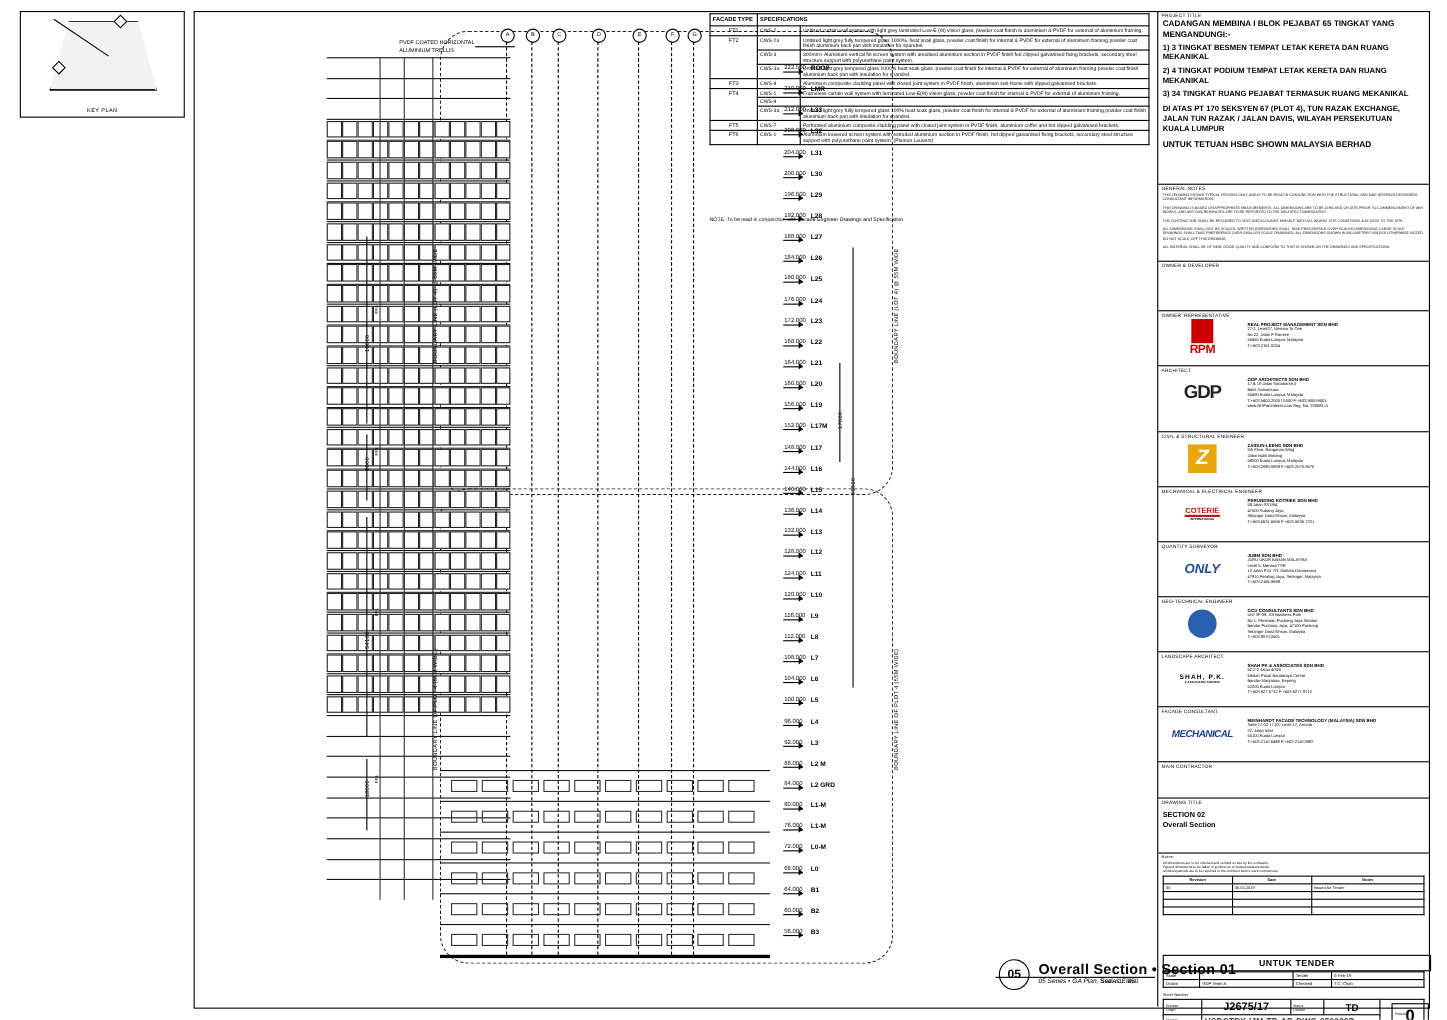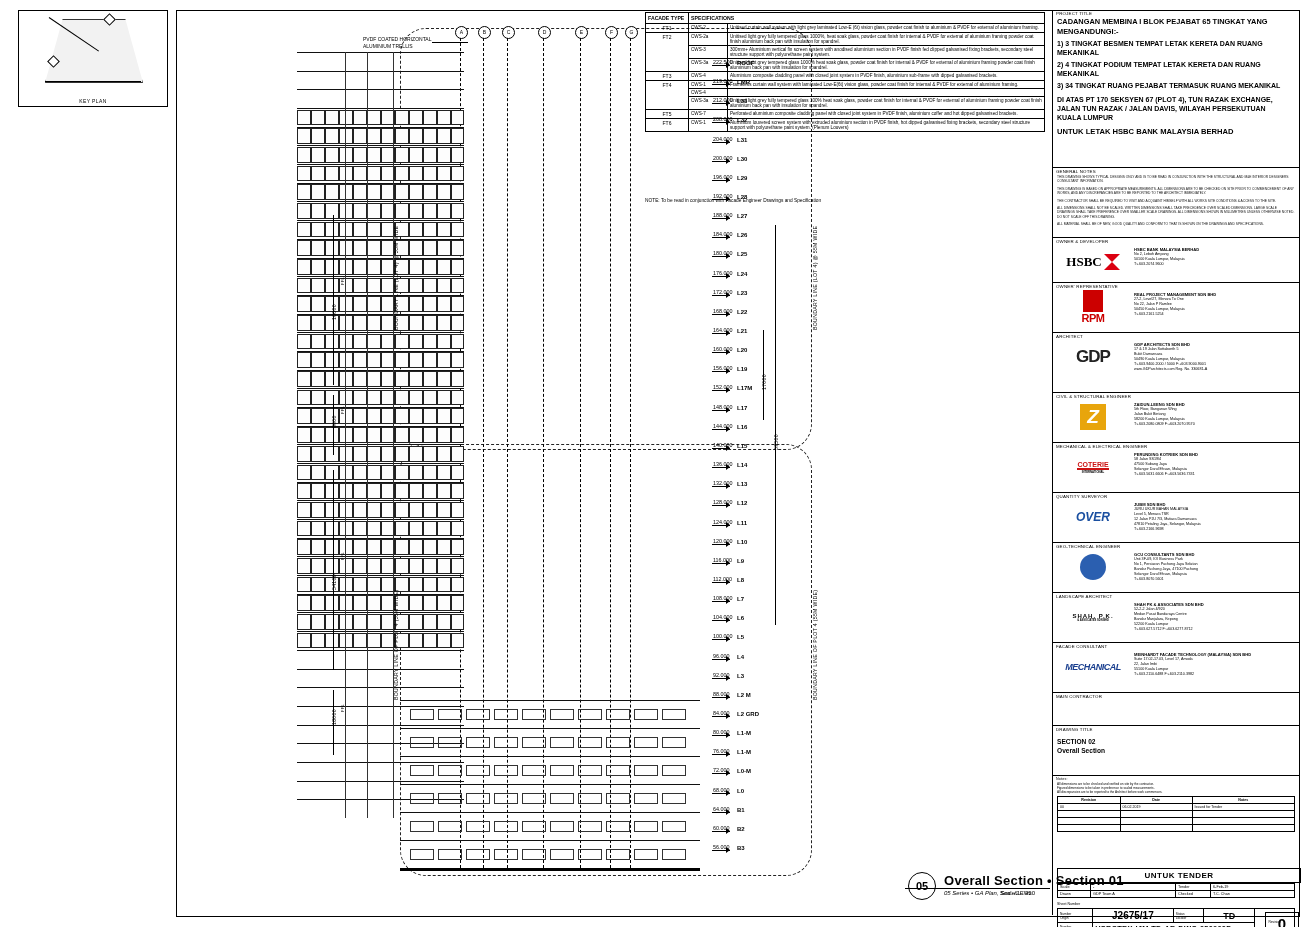--- a/index.html
+++ b/index.html
@@ -870,52 +870,38 @@
       <div class="rhead">PROJECT TITLE</div>
       <div class="rbody">
         <div class="ptitle">CADANGAN MEMBINA I BLOK PEJABAT 65 TINGKAT YANG</div>
         <div class="ptitle">MENGANDUNGI:-</div>
         <div class="ptitle2">1)  3 TINGKAT BESMEN TEMPAT LETAK KERETA DAN RUANG MEKANIKAL</div>
         <div class="ptitle2">2)  4 TINGKAT PODIUM TEMPAT LETAK KERETA DAN RUANG MEKANIKAL</div>
         <div class="ptitle2">3)  34 TINGKAT RUANG PEJABAT TERMASUK RUANG MEKANIKAL</div>
         <div class="ptitle2" style="margin-top:5px;">DI ATAS PT 170 SEKSYEN 67 (PLOT 4), TUN RAZAK EXCHANGE,</div>
         <div class="ptitle2" style="margin-top:0">JALAN TUN RAZAK / JALAN DAVIS, WILAYAH PERSEKUTUAN</div>
         <div class="ptitle2" style="margin-top:0">KUALA LUMPUR</div>
-        <div class="ptitle2" style="margin-top:5px;font-size:7.6px;">UNTUK LETAK HSBC BANK MALAYSIA BERHAD</div>
+        <div class="ptitle2" style="margin-top:5px;font-size:7.6px;">UNTUK TETUAN HSBC SHOWN MALAYSIA BERHAD</div>
       </div>
     </div>
 
     <div class="rsec" style="top:157px;">
       <div class="rhead">GENERAL NOTES</div>
       <div class="rbody gnote" id="gnotes">
           <p>THIS DRAWING SHOWS TYPICAL DESIGNS ONLY AND IS TO BE READ IN CONJUNCTION WITH THE STRUCTURAL AND M&amp;E INTERIOR DESIGNERS CONSULTANT INFORMATION.</p>
           <p>THIS DRAWING IS BASED ON APPROPRIATE MEASUREMENTS. ALL DIMENSIONS ARE TO BE CHECKED ON SITE PRIOR TO COMMENCEMENT OF ANY WORKS, AND ANY DISCREPANCIES ARE TO BE REPORTED TO THE ARCHITECT IMMEDIATELY.</p>
           <p>THE CONTRACTOR SHALL BE REQUIRED TO VISIT AND ACQUAINT HIMSELF WITH ALL WORKS SITE CONDITIONS &amp; ACCESS TO THE SITE.</p>
           <p>ALL DIMENSIONS SHALL NOT BE SCALED. WRITTEN DIMENSIONS SHALL TAKE PRECEDENCE OVER SCALED DIMENSIONS. LARGE SCALE DRAWINGS SHALL TAKE PREFERENCE OVER SMALLER SCALE DRAWINGS. ALL DIMENSIONS SHOWN IN MILLIMETRES UNLESS OTHERWISE NOTED. DO NOT SCALE OFF THIS DRAWING.</p>
           <p>ALL MATERIAL SHALL BE OF NEW, GOOD QUALITY AND CONFORM TO THAT IS SHOWN ON THE DRAWINGS AND SPECIFICATIONS.</p>
         </div>
     </div>
 
     <div id="conslist">
         <div class="rsec" style="top: 227px;">
           <div class="rhead">OWNER &amp; DEVELOPER</div>
-          <div class="cons">
-            <div class="logo">
-              <div class="lg-hsbc">
-                <span>HSBC</span>
-                <span class="hex"></span>
-              </div>
-            </div>
-            <div class="cinfo">
-              <div class="cname">HSBC BANK MALAYSIA BERHAD</div>
-              <div>No 2, Leboh Ampang</div>
-              <div>50100 Kuala Lumpur, Malaysia</div>
-              <div>T:+603.2074.9600</div>
-            </div>
-          </div>
         </div>
         <div class="rsec" style="top: 272px;">
           <div class="rhead">OWNER' REPRESENTATIVE</div>
           <div class="cons">
             <div class="logo">
               <div style="display:flex;flex-direction:column;align-items:center">
                 <div style="width:20px;height:22px;background:#c00"></div>
                 <div class="lg-rpm">RPM</div>
               </div>
             </div>
@@ -974,21 +960,21 @@
               <div>47500 Subang Jaya</div>
               <div>Selangor Darul Ehsan, Malaysia</div>
               <div>T:+603.5631.6606  F:+603.5636.7331</div>
             </div>
           </div>
         </div>
         <div class="rsec" style="top: 482px;">
           <div class="rhead">QUANTITY SURVEYOR</div>
           <div class="cons">
             <div class="logo">
-              <div class="lg-jubm">OVER</div>
+              <div class="lg-jubm">ONLY</div>
             </div>
             <div class="cinfo">
               <div class="cname">JUBM SDN BHD</div>
               <div>JURU UKUR BAHAN MALAYSIA</div>
               <div>Level 5, Menara TSR</div>
               <div>12 Jalan PJU 7/3, Mutiara Damansara</div>
               <div>47810 Petaling Jaya, Selangor, Malaysia</div>
               <div>T:+603.2166.9698</div>
             </div>
           </div>

